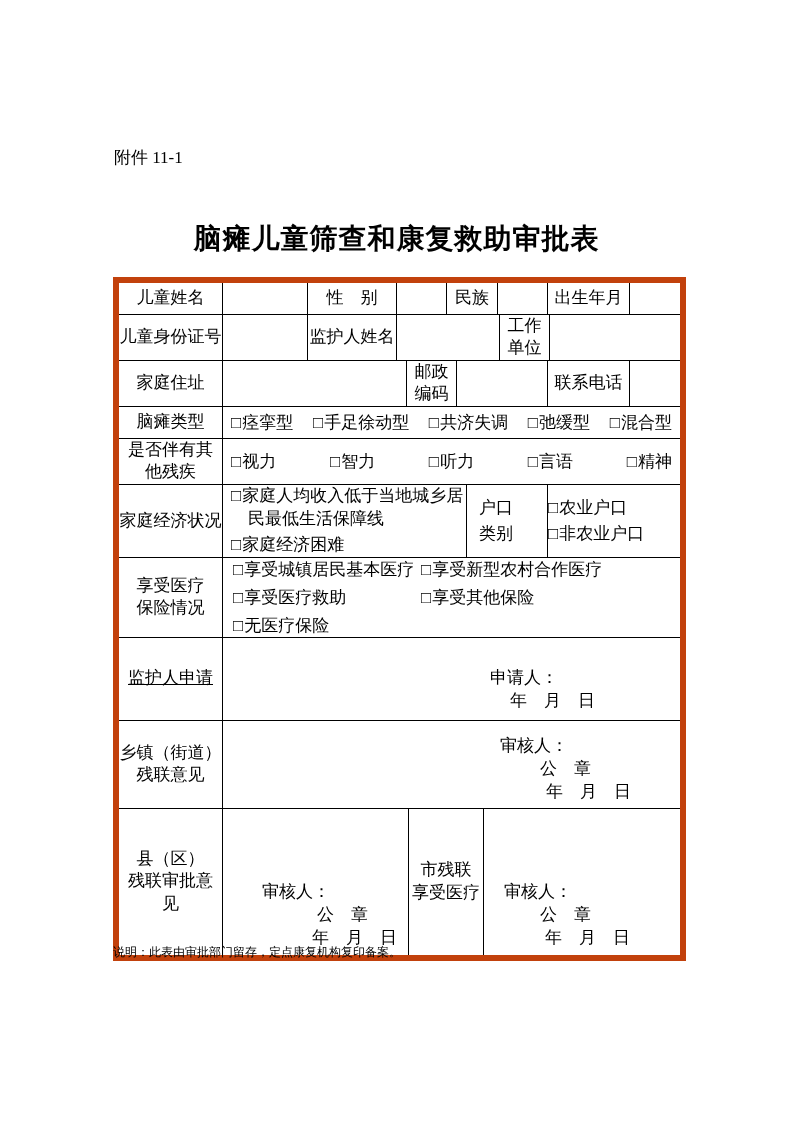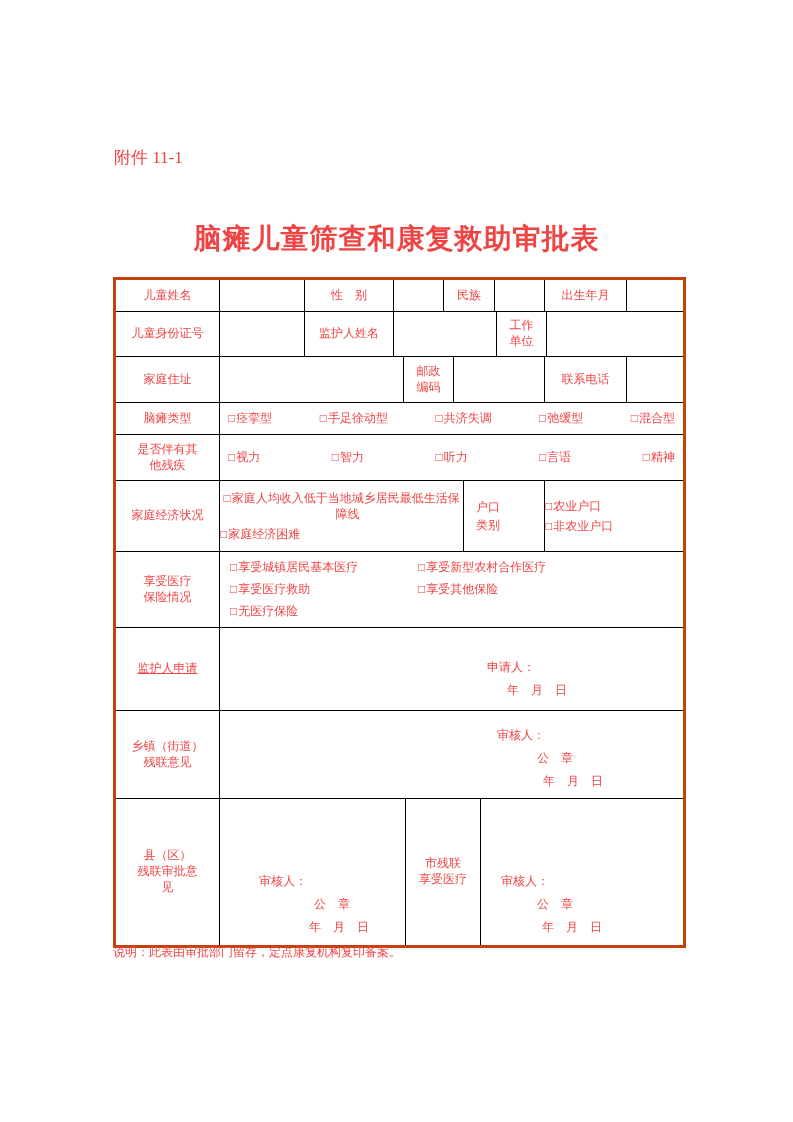--- a/index.html
+++ b/index.html
@@ -1,28 +1,28 @@
 <!DOCTYPE html>
 <html><head>
 <meta charset="utf-8">
 <style>
   html,body{margin:0;padding:0;background:#fff;}
   .page{
     position:relative;width:793px;height:1122px;background:#ffffff;
-    font-family:"Liberation Serif", serif;color:#ef4444;overflow:hidden;
+    font-family:"Liberation Serif", serif;color:#000000;overflow:hidden;
   }
   .attachment{position:absolute;left:114px;top:146px;font-size:17px;}
   .title{
     position:absolute;left:0;right:0;top:220px;text-align:center;
     font-size:28px;font-weight:700;letter-spacing:1px;
     font-family:"Liberation Sans", sans-serif;
   }
   .ftable{
     position:absolute;left:113px;top:277px;width:573px;
-    border:3px solid #c2410c;box-sizing:border-box;font-size:12px;
+    border:6px solid #c2410c;box-sizing:border-box;font-size:17px;
   }
   .frow{display:flex;}
   .frow + .frow{border-top:1px solid #000;}
   .fcell{
     box-sizing:border-box;flex:0 0 auto;position:relative;
     display:flex;align-items:center;min-width:0;
   }
   .fcell + .fcell{border-left:1px solid #000;}
   .fill{flex:1 1 auto;}
   .lab{justify-content:center;text-align:center;line-height:1.32;}
@@ -101,21 +101,21 @@
         <span class="opt"><span class="box">□</span><span>视力</span></span>
         <span class="opt"><span class="box">□</span><span>智力</span></span>
         <span class="opt"><span class="box">□</span><span>听力</span></span>
         <span class="opt"><span class="box">□</span><span>言语</span></span>
         <span class="opt"><span class="box">□</span><span>精神</span></span>
       </div>
     </div>
 
     <div class="frow" style="min-height:70px;">
       <div class="fcell lab" style="width:103px;">家庭经济状况</div>
-      <div class="fcell stack" style="width:244px;text-align:center;">
+      <div class="fcell stack" style="width:244px;padding-left:8px;">
         <div class="hang"><span class="box">□</span><span>家庭人均收入低于当地城乡居民最低生活保障线</span></div>
         <div class="hang"><span class="box">□</span><span>家庭经济困难</span></div>
       </div>
       <div class="fcell lab-left pre" style="width:81px;line-height:1.5;">户口
 类别</div>
       <div class="fcell stack fill" style="width:145px;">
         <div><span class="box">□</span><span>农业户口</span></div>
         <div><span class="box">□</span><span>非农业户口</span></div>
       </div>
     </div>

